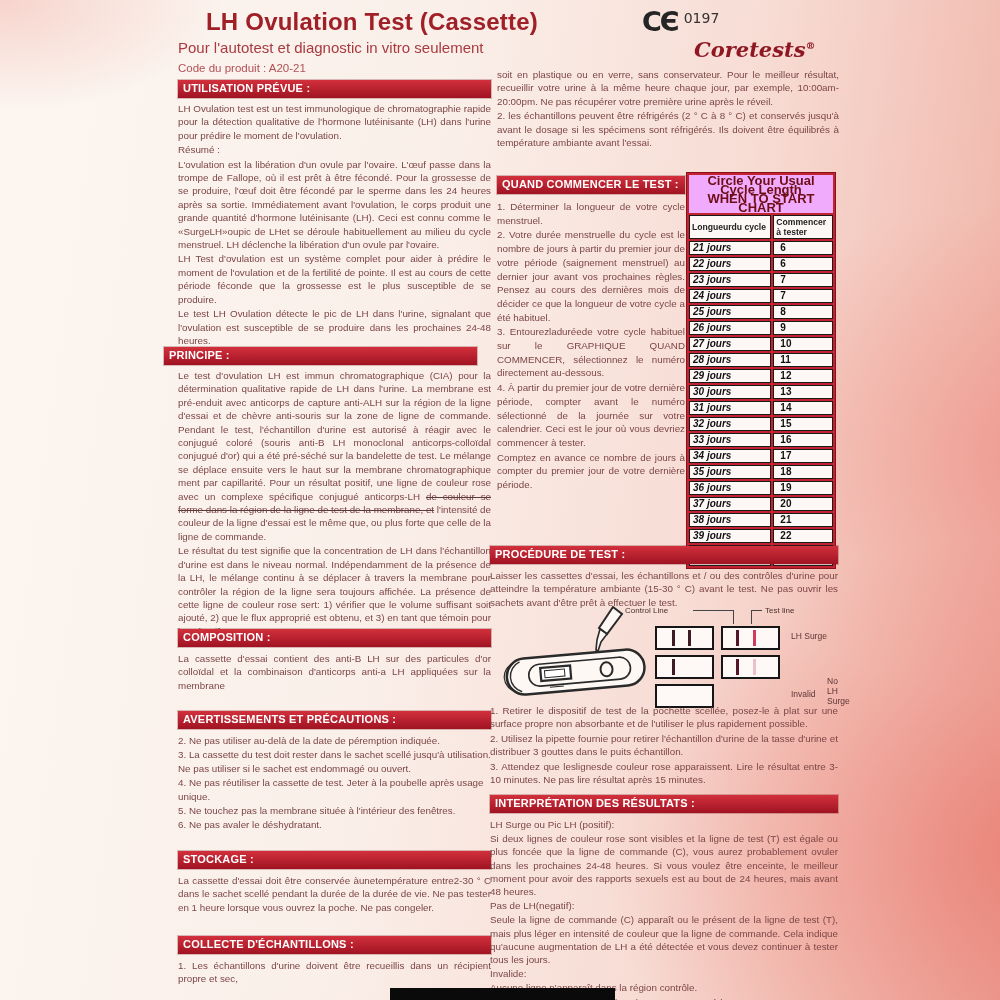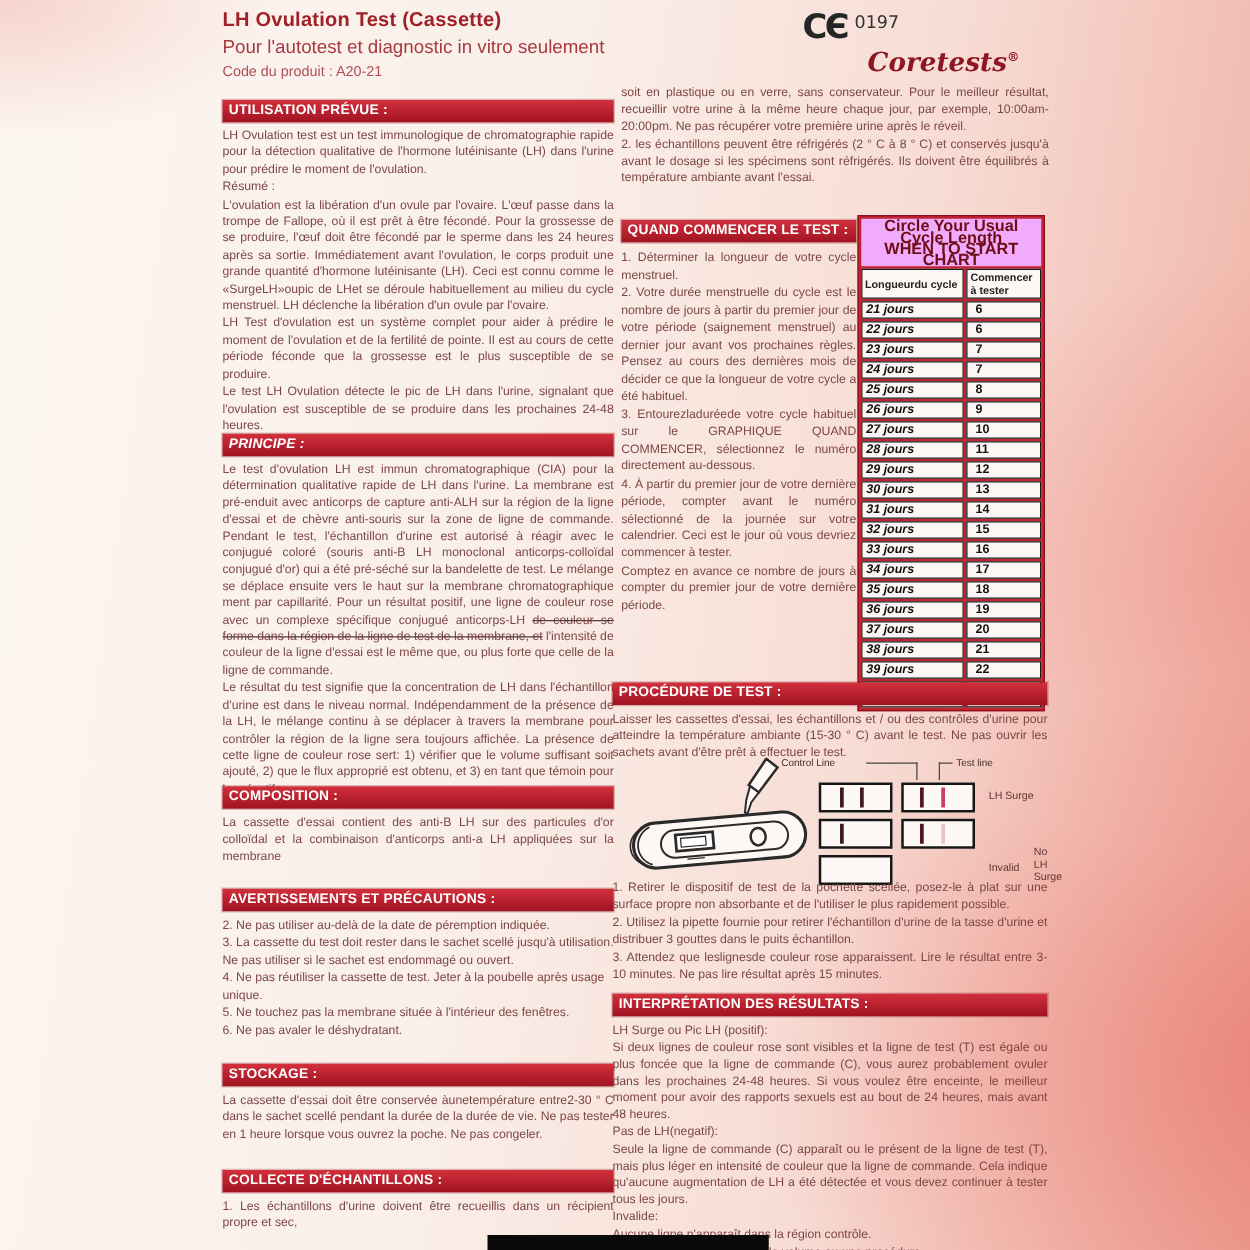--- a/index.html
+++ b/index.html
@@ -15,21 +15,21 @@
   .abs{position:absolute;}
   .bar{
     background:linear-gradient(#d2303c,#a01322);
     color:#fff;font-weight:bold;font-size:11px;line-height:13px;
     padding:2px 5px 3px;letter-spacing:.2px;
     box-shadow:0 0 0 1px rgba(110,10,15,.25);
   }
   .body-text{font-size:9.8px;line-height:13.4px;color:#7c4646;text-align:justify;}
   .body-text .para{margin:0 0 1px 0;}
   .struck{text-decoration:line-through;text-decoration-color:#5a3a3a;}
-  .title-main{font-size:16px;font-weight:bold;color:#a02028;letter-spacing:.2px;}
+  .title-main{font-size:24px;font-weight:bold;color:#a02028;letter-spacing:.2px;margin-left:28px;}
   .title-sub{font-size:15px;color:#a83a40;margin-top:3px;}
   .title-code{font-size:11.5px;color:#b05055;margin-top:6px;}
   .ce-row{font-family:"DejaVu Sans", sans-serif;color:#252525;}
   .ce-c{font-size:27px;font-weight:600;letter-spacing:-2px;}
   .ce-e{font-size:27px;font-weight:600;}
   .ce-num{font-size:14px;color:#333;vertical-align:8px;margin-left:4px;}
   .brand{font-family:"DejaVu Serif", serif;font-style:italic;font-weight:bold;font-size:21px;color:#8e1722;}
   .brand sup{font-size:10px;}
   .cycle-table{border-collapse:separate;border-spacing:2px;background:#c22330;border:1px solid #8c0f1c;width:150px;}
   .cycle-table td{background:#fdf8f5;border:1px solid #1a1a1a;color:#111;}
@@ -68,21 +68,21 @@
 
   <div class="abs bar" style="left:178px;top:80px;width:303px;">UTILISATION PRÉVUE :</div>
   <div class="abs body-text" style="left:178px;top:102px;width:313px;">
     <div class="para">LH Ovulation test est un test immunologique de chromatographie rapide pour la détection qualitative de l'hormone lutéinisante (LH) dans l'urine pour prédire le moment de l'ovulation.</div>
     <div class="para" style="text-align:left;">Résumé :</div>
     <div class="para">L'ovulation est la libération d'un ovule par l'ovaire. L'œuf passe dans la trompe de Fallope, où il est prêt à être fécondé. Pour la grossesse de se produire, l'œuf doit être fécondé par le sperme dans les 24 heures après sa sortie. Immédiatement avant l'ovulation, le corps produit une grande quantité d'hormone lutéinisante (LH). Ceci est connu comme le «SurgeLH»oupic de LHet se déroule habituellement au milieu du cycle menstruel. LH déclenche la libération d'un ovule par l'ovaire.</div>
     <div class="para">LH Test d'ovulation est un système complet pour aider à prédire le moment de l'ovulation et de la fertilité de pointe. Il est au cours de cette période féconde que la grossesse est le plus susceptible de se produire.</div>
     <div class="para">Le test LH Ovulation détecte le pic de LH dans l'urine, signalant que l'ovulation est susceptible de se produire dans les prochaines 24-48 heures.</div>
   </div>
 
-  <div class="abs bar" style="left:178px;top:347px;width:303px;font-style:italic;">PRINCIPE :</div>
+  <div class="abs bar" style="left:164px;top:347px;width:303px;">PRINCIPE :</div>
   <div class="abs body-text" style="left:178px;top:369px;width:313px;">
     <div class="para"><span>Le test d'ovulation LH est immun chromatographique (CIA) pour la détermination qualitative rapide de LH dans l'urine. La membrane est pré-enduit avec anticorps de capture anti-ALH sur la région de la ligne d'essai et de chèvre anti-souris sur la zone de ligne de commande. Pendant le test, l'échantillon d'urine est autorisé à réagir avec le conjugué coloré (souris anti-B LH monoclonal anticorps-colloïdal conjugué d'or) qui a été pré-séché sur la bandelette de test. Le mélange se déplace ensuite vers le haut sur la membrane chromatographique ment par capillarité. Pour un résultat positif, une ligne de couleur rose avec un complexe spécifique conjugué anticorps-LH</span> <span class="struck">de couleur se forme dans la région de la ligne de test de la membrane, et</span> <span>l'intensité de couleur de la ligne d'essai est le même que, ou plus forte que celle de la ligne de commande.</span></div>
     <div class="para">Le résultat du test signifie que la concentration de LH dans l'échantillon d'urine est dans le niveau normal. Indépendamment de la présence de la LH, le mélange continu à se déplacer à travers la membrane pour contrôler la région de la ligne sera toujours affichée. La présence de cette ligne de couleur rose sert: 1) vérifier que le volume suffisant soit ajouté, 2) que le flux approprié est obtenu, et 3) en tant que témoin pour les réactifs.</div>
   </div>
 
   <div class="abs bar" style="left:178px;top:629px;width:303px;">COMPOSITION :</div>
   <div class="abs body-text" style="left:178px;top:652px;width:313px;">
     <div class="para">La cassette d'essai contient des anti-B LH sur des particules d'or colloïdal et la combinaison d'anticorps anti-a LH appliquées sur la membrane</div>
   </div>
 

